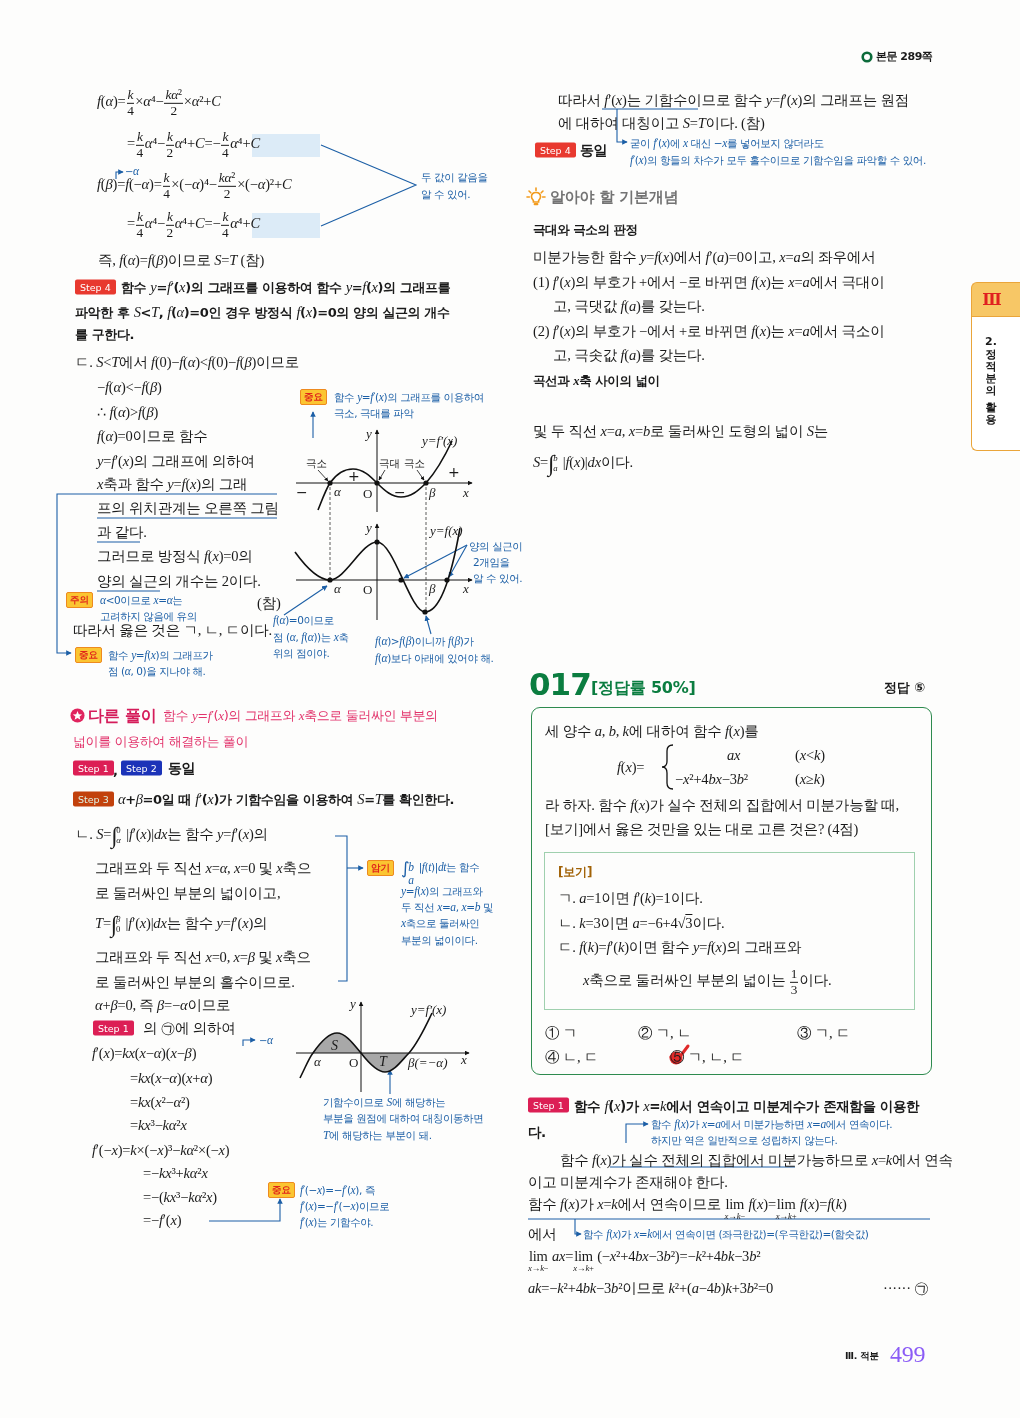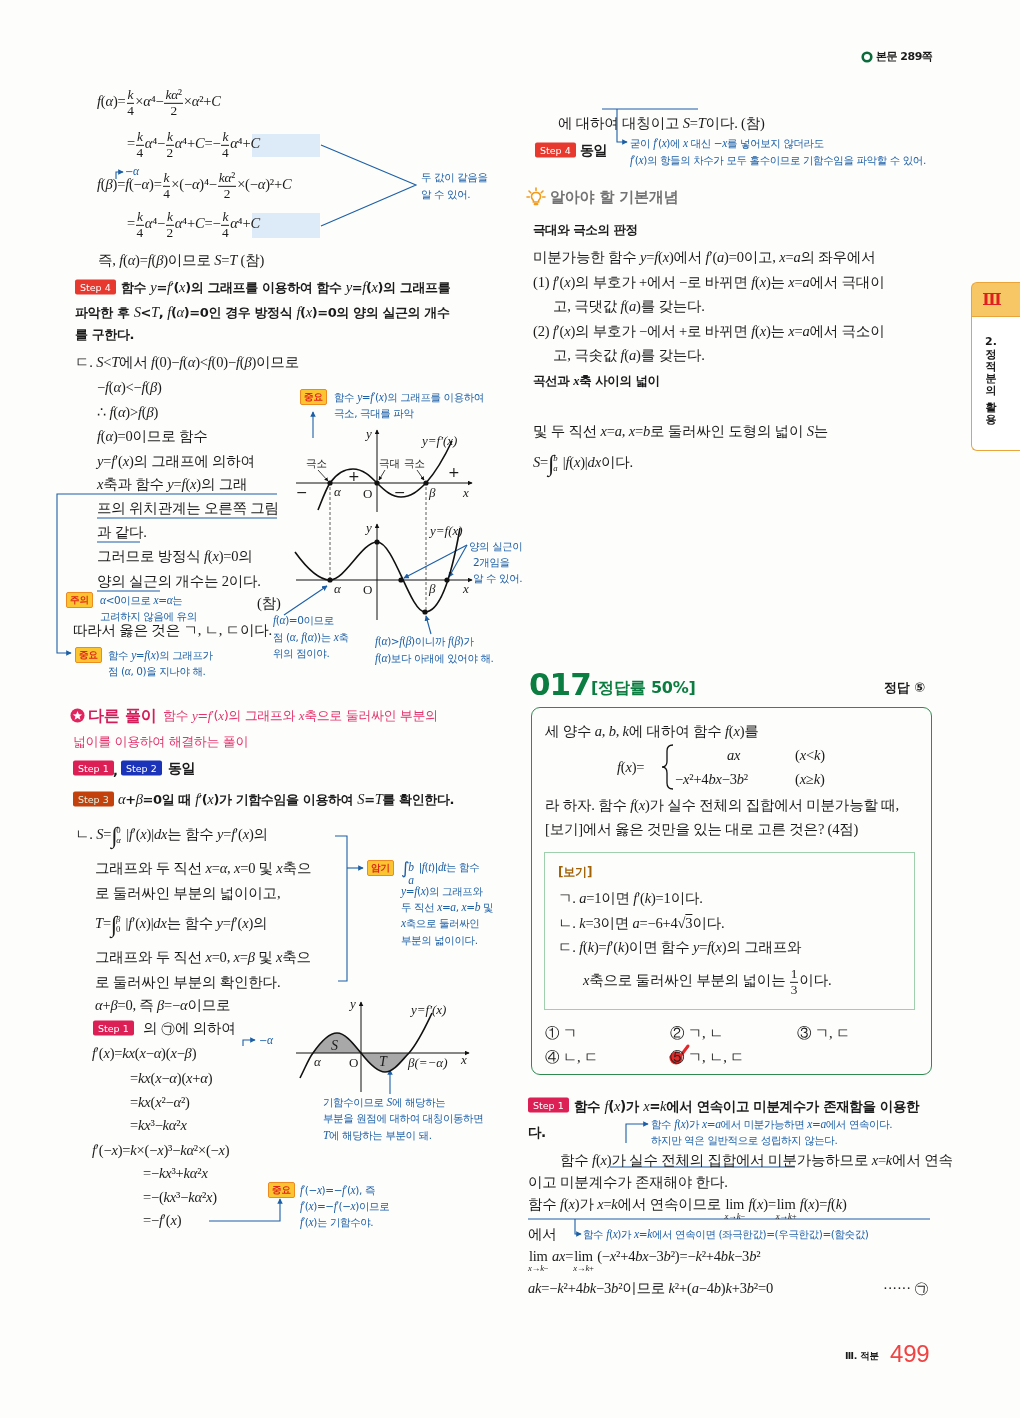--- a/index.html
+++ b/index.html
@@ -31,21 +31,21 @@
 .alt-title{font-family:"DejaVu Sans","Liberation Sans",sans-serif;font-weight:700;font-size:16px;color:#d51c5a}
 .alt-sub{font-family:"DejaVu Sans","Liberation Sans",sans-serif;font-size:13px;color:#e2336b;letter-spacing:-0.4px}
 .heading{font-family:"DejaVu Sans","Liberation Sans",sans-serif;font-weight:700;font-size:12.5px;letter-spacing:-0.4px}
 .concept-title{font-family:"DejaVu Sans","Liberation Sans",sans-serif;font-weight:700;font-size:15px;color:#737373}
 .pnum{font-family:"DejaVu Sans","Liberation Sans",sans-serif;font-weight:700;font-size:31px;color:#0b7d40;letter-spacing:-1px;line-height:34px}
 .prate{font-family:"DejaVu Sans","Liberation Sans",sans-serif;font-weight:700;font-size:16px;color:#0b7d40}
 .pans{font-family:"DejaVu Sans","Liberation Sans",sans-serif;font-weight:700;font-size:13px}
 .bogi-title{font-family:"DejaVu Sans","Liberation Sans",sans-serif;font-weight:700;font-size:12px;color:#a16207}
 .pref{font-family:"DejaVu Sans","Liberation Sans",sans-serif;font-weight:700;font-size:11px;letter-spacing:-0.5px}
 .foot-ch{font-family:"DejaVu Sans","Liberation Sans",sans-serif;font-weight:700;font-size:9.5px}
-.foot-num{font-family:Liberation Sans, sans-serif;font-size:24px;color:#ef4444;line-height:28px}
+.foot-num{font-family:Liberation Serif, serif;font-size:24px;color:#8b5cf6;line-height:28px}
 .box{position:absolute;z-index:1;pointer-events:none}
 #problem-box{left:531px;top:707px;width:401px;height:368px;border:1.5px solid #2e8b4f;border-radius:9px}
 #bogi-box{left:544px;top:852px;width:371px;height:158px;border:1.3px solid #9fd0ae}
 .tab-top{position:absolute;left:971px;top:282px;width:49px;height:35px;background:#f7c766;border:1.5px solid #eaa53a;border-right:none;border-radius:6px 0 0 0;z-index:1;text-align:center}
 .tab-top span{display:block;font-family:"DejaVu Serif",serif;font-weight:700;font-size:16px;color:#e02020;line-height:33px;margin-right:8px}
 .tab-body{position:absolute;left:971px;top:317px;width:49px;height:134px;background:#fff;border:1.5px solid #eaa53a;border-top:none;border-right:none;border-radius:0 0 0 6px;z-index:1}
 .tab-body span{position:absolute;left:0;width:38px;text-align:center;font-family:"DejaVu Sans","Liberation Sans",sans-serif;font-weight:700;font-size:11px;line-height:12px}
 .gl{font-family:"Liberation Serif","DejaVu Serif",serif;font-style:italic;font-size:13px;fill:#1a1a1a}
 .go{font-family:"Liberation Serif","DejaVu Serif",serif;font-size:13px;fill:#1a1a1a}
 .gk{font-family:"DejaVu Sans","Liberation Sans",sans-serif;font-size:10.5px;fill:#1a1a1a}
@@ -258,21 +258,21 @@
 <div class="ln m" style="left:95px;top:868px">그래프와 두 직선 <i>x</i>=<i>α</i>, <i>x</i>=0 및 <i>x</i>축으</div>
 <div class="ln m" style="left:95px;top:893px">로 둘러싸인 부분의 넓이이고,</div>
 <div class="ln m" style="left:95px;top:925px"><i>T</i>=<span class="it">
         <span class="is">∫</span>
         <span class="il">
           <span><i>β</i></span>
           <span>0</span>
         </span>
       </span> |<i>f</i>′(<i>x</i>)|<i>d</i><i>x</i>는 함수 <i>y</i>=<i>f</i>′(<i>x</i>)의</div>
 <div class="ln m" style="left:95px;top:957px">그래프와 두 직선 <i>x</i>=0, <i>x</i>=<i>β</i> 및 <i>x</i>축으</div>
-<div class="ln m" style="left:95px;top:982px">로 둘러싸인 부분의 확인한다.</div>
+<div class="ln m" style="left:95px;top:982px">로 둘러싸인 부분의 홀수이므로.</div>
 <div class="ln m" style="left:95px;top:1005px"><i>α</i>+<i>β</i>=0, 즉 <i>β</i>=−<i>α</i>이므로</div>
 
 <div class="badge st1" style="left:93px;top:1028px">Step 1</div>
 <div class="ln m" style="left:143px;top:1028px">의 ㉠에 의하여</div>
 
 <div class="ln m" style="left:92px;top:1053px"><i>f</i>′(<i>x</i>)=<i>k</i><i>x</i>(<i>x</i>−<i>α</i>)(<i>x</i>−<i>β</i>)</div>
 <div class="ln m" style="left:130px;top:1078px">=<i>k</i><i>x</i>(<i>x</i>−<i>α</i>)(<i>x</i>+<i>α</i>)</div>
 <div class="ln m" style="left:130px;top:1102px">=<i>k</i><i>x</i>(<i>x</i>²−<i>α</i>²)</div>
 <div class="ln m" style="left:130px;top:1125px">=<i>k</i><i>x</i>³−<i>k</i><i>α</i>²<i>x</i></div>
 <div class="ln m" style="left:92px;top:1150px"><i>f</i>′(−<i>x</i>)=<i>k</i>×(−<i>x</i>)³−<i>k</i><i>α</i>²×(−<i>x</i>)</div>
@@ -296,20 +296,21 @@
 
 <div class="ln note m" style="left:323px;top:1102px">기함수이므로 <i>S</i>에 해당하는</div>
 <div class="ln note m" style="left:323px;top:1118px">부분을 원점에 대하여 대칭이동하면</div>
 <div class="ln note m" style="left:323px;top:1135px"><i>T</i>에 해당하는 부분이 돼.</div>
 
 <div class="tag" style="left:268px;top:1190px">중요</div>
 <div class="ln note m" style="left:300px;top:1190px"><i>f</i>′(−<i>x</i>)=−<i>f</i>′(<i>x</i>), 즉</div>
 <div class="ln note m" style="left:300px;top:1206px"><i>f</i>′(<i>x</i>)=−<i>f</i>′(−<i>x</i>)이므로</div>
 <div class="ln note m" style="left:300px;top:1222px"><i>f</i>′(<i>x</i>)는 기함수야.</div>
 
+<div class="ln m" style="left:558px;top:100px">따라서 <i>f</i>′(<i>x</i>)는 기함수이므로 함수 <i>y</i>=<i>f</i>′(<i>x</i>)의 그래프는 원점</div>
 <div class="ln m" style="left:558px;top:123px">에 대하여 대칭이고 <i>S</i>=<i>T</i>이다. (참)</div>
 <div class="badge st4" style="left:535px;top:150px">Step 4</div>
 <div class="ln b" style="left:580px;top:150px;font-size:14px">동일</div>
 <div class="ln note m" style="left:630px;top:143px">굳이 <i>f</i>′(<i>x</i>)에 <i>x</i> 대신 −<i>x</i>를 넣어보지 않더라도</div>
 <div class="ln note m" style="left:630px;top:160px"><i>f</i>′(<i>x</i>)의 항들의 차수가 모두 홀수이므로 기함수임을 파악할 수 있어.</div>
 
 <svg class="icon" style="left:526px;top:187px" width="20" height="20" viewBox="0 0 20 20">
   <g stroke="#f29b1d" stroke-width="1.6" stroke-linecap="round">
         <line x1="10" y1="1" x2="10" y2="3.5"></line>
         <line x1="3" y1="4" x2="4.8" y2="5.8"></line>
@@ -354,21 +355,21 @@
 <div class="ln m" style="left:545px;top:829px">[보기]에서 옳은 것만을 있는 대로 고른 것은? (4점)</div>
 
 <div id="bogi-box" class="box"></div>
 <div class="ln bogi-title" style="left:558px;top:872px">[보기]</div>
 <div class="ln m" style="left:558px;top:898px">ㄱ. <i>a</i>=1이면 <i>f</i>′(<i>k</i>)=1이다.</div>
 <div class="ln m" style="left:558px;top:923px">ㄴ. <i>k</i>=3이면 <i>a</i>=−6+4√<span class="sq">3</span>이다.</div>
 <div class="ln m" style="left:558px;top:947px">ㄷ. <i>f</i>(<i>k</i>)=<i>f</i>′(<i>k</i>)이면 함수 <i>y</i>=<i>f</i>(<i>x</i>)의 그래프와</div>
 <div class="ln m" style="left:583px;top:982px"><i>x</i>축으로 둘러싸인 부분의 넓이는 <span class="fr"><span class="fn">1</span><span class="fd">3</span></span>이다.</div>
 
 <div class="ln m" style="left:545px;top:1033px">① ㄱ</div>
-<div class="ln m" style="left:670px;top:1033px">② ㄱ, ㄴ</div>
+<div class="ln m" style="left:638px;top:1033px">② ㄱ, ㄴ</div>
 <div class="ln m" style="left:797px;top:1033px">③ ㄱ, ㄷ</div>
 <div class="ln m" style="left:545px;top:1057px">④ ㄴ, ㄷ</div>
 <div class="ln m" style="left:670px;top:1057px">⑤ ㄱ, ㄴ, ㄷ</div>
 
 <div class="badge st1" style="left:528px;top:1105px">Step 1</div>
 <div class="ln b m" style="left:574px;top:1106px;font-size:13.5px">함수 <i>f</i>(<i>x</i>)가 <i>x</i>=<i>k</i>에서 연속이고 미분계수가 존재함을 이용한</div>
 <div class="ln b m" style="left:528px;top:1132px;font-size:13.5px">다.</div>
 <div class="ln note m" style="left:651px;top:1124px">함수 <i>f</i>(<i>x</i>)가 <i>x</i>=<i>a</i>에서 미분가능하면 <i>x</i>=<i>a</i>에서 연속이다.</div>
 <div class="ln note m" style="left:651px;top:1140px">하지만 역은 일반적으로 성립하지 않는다.</div>
 <div class="ln m" style="left:560px;top:1160px">함수 <i>f</i>(<i>x</i>)가 실수 전체의 집합에서 미분가능하므로 <i>x</i>=<i>k</i>에서 연속</div>

